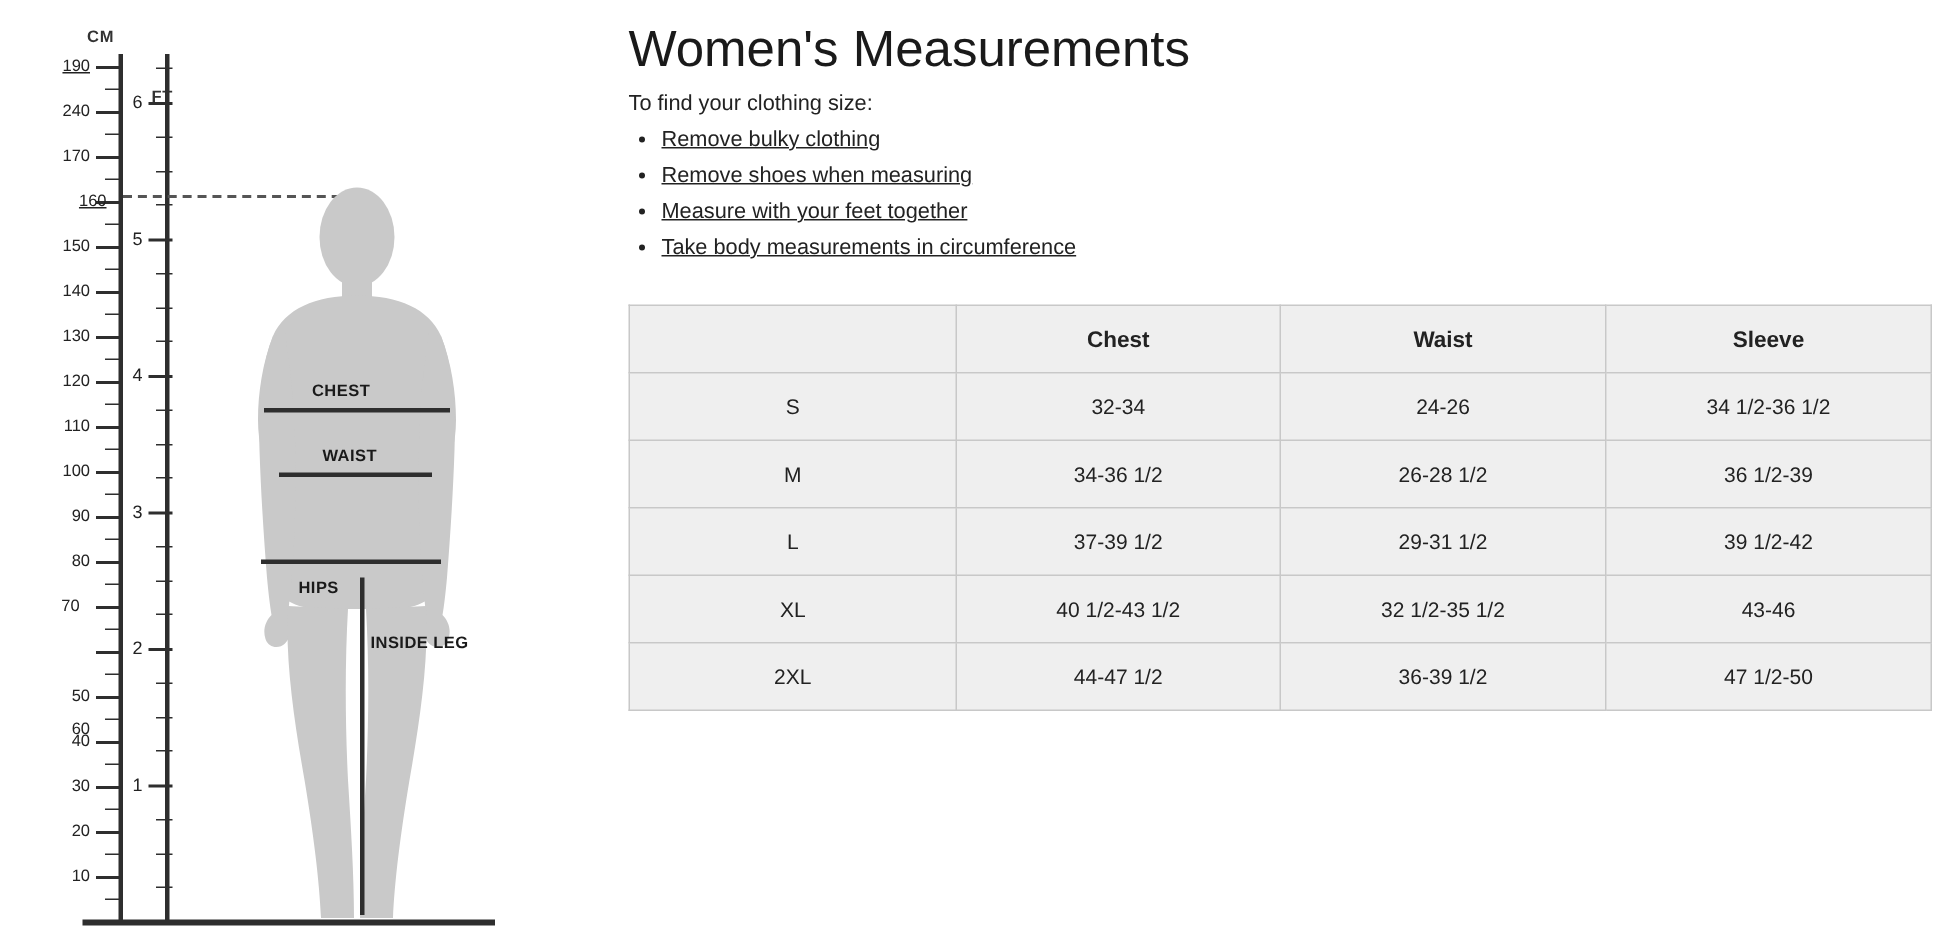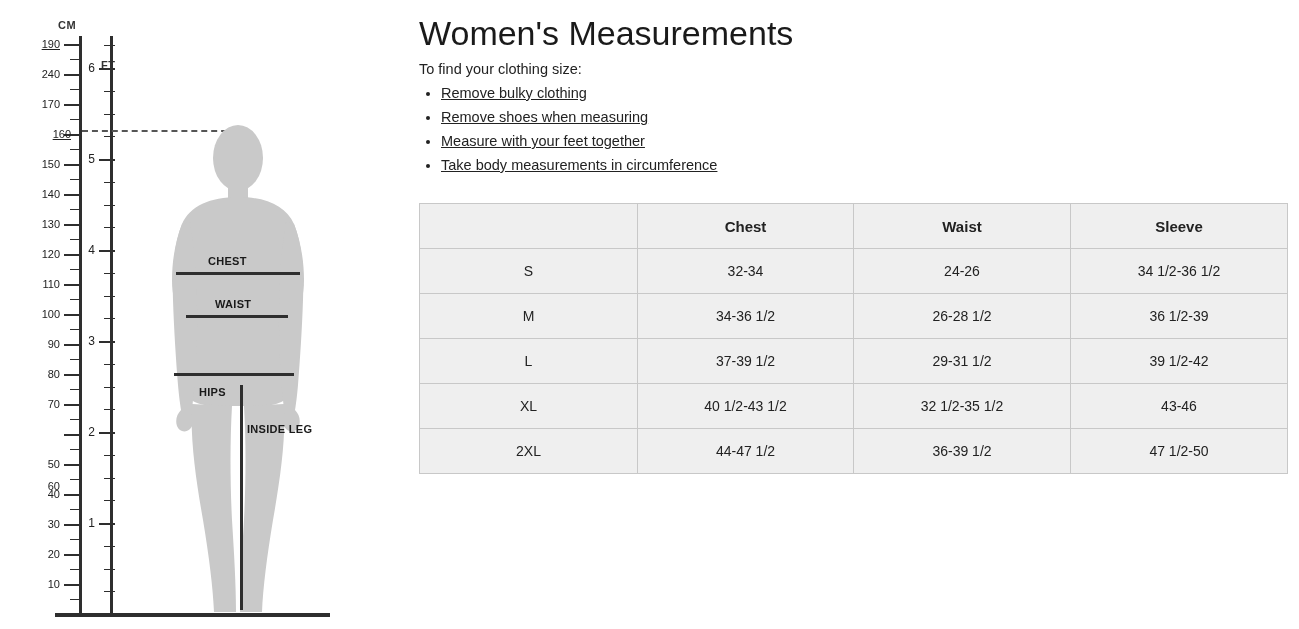--- a/index.html
+++ b/index.html
@@ -175,21 +175,21 @@
     <div class="tick-label" style="left:34px; top:248px;">120</div>
     <div class="tick" style="left:64px; top:284px; width:16px; height:2px;"></div>
     <div class="tick-label" style="left:34px; top:278px;">110</div>
     <div class="tick" style="left:64px; top:314px; width:16px; height:2px;"></div>
     <div class="tick-label" style="left:34px; top:308px;">100</div>
     <div class="tick" style="left:64px; top:344px; width:16px; height:2px;"></div>
     <div class="tick-label" style="left:34px; top:338px;">90</div>
     <div class="tick" style="left:64px; top:374px; width:16px; height:2px;"></div>
     <div class="tick-label" style="left:34px; top:368px;">80</div>
     <div class="tick" style="left:64px; top:404px; width:16px; height:2px;"></div>
-    <div class="tick-label" style="left:34px; top:398px;">70</div>
+    <div class="tick-label" style="left:34px; top:398px;text-align:center;">70</div>
     <div class="tick" style="left:64px; top:434px; width:16px; height:2px;"></div>
     <div class="tick-label" style="left:34px; top:448px;margin-top:32px;">60</div>
     <div class="tick" style="left:64px; top:464px; width:16px; height:2px;"></div>
     <div class="tick-label" style="left:34px; top:458px;">50</div>
     <div class="tick" style="left:64px; top:494px; width:16px; height:2px;"></div>
     <div class="tick-label" style="left:34px; top:488px;">40</div>
     <div class="tick" style="left:64px; top:524px; width:16px; height:2px;"></div>
     <div class="tick-label" style="left:34px; top:518px;">30</div>
     <div class="tick" style="left:64px; top:554px; width:16px; height:2px;"></div>
     <div class="tick-label" style="left:34px; top:548px;">20</div>

